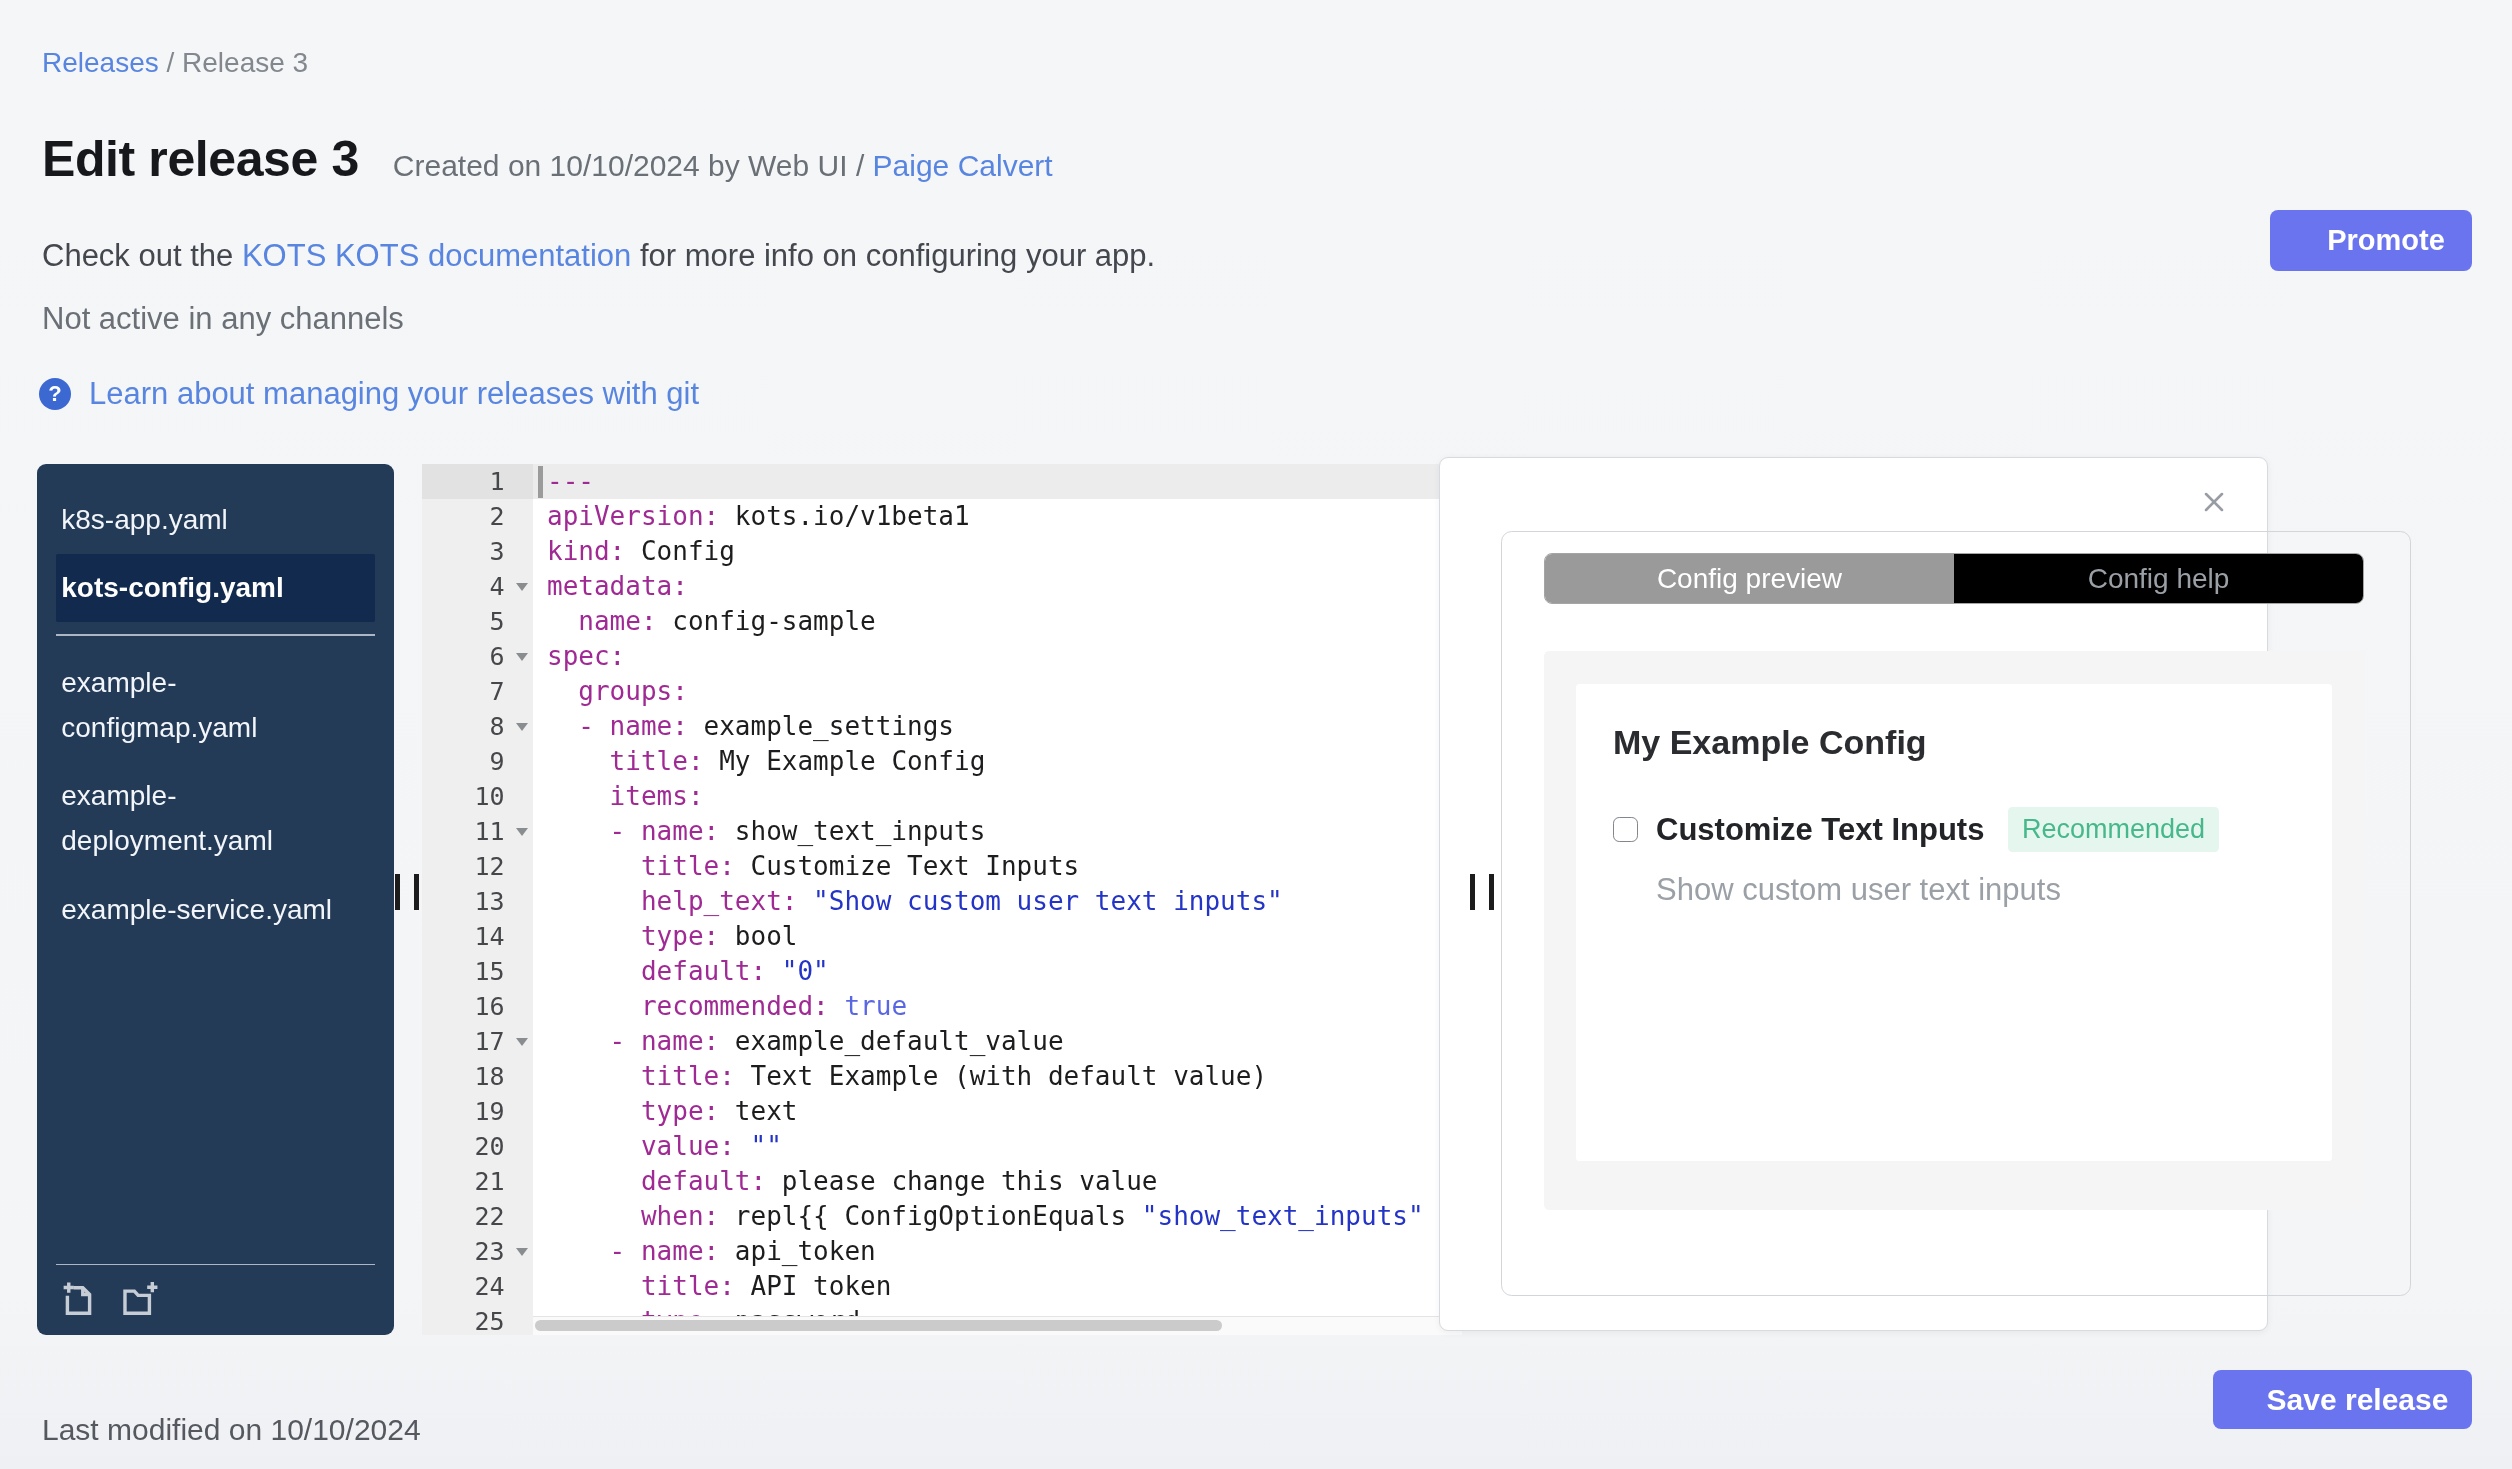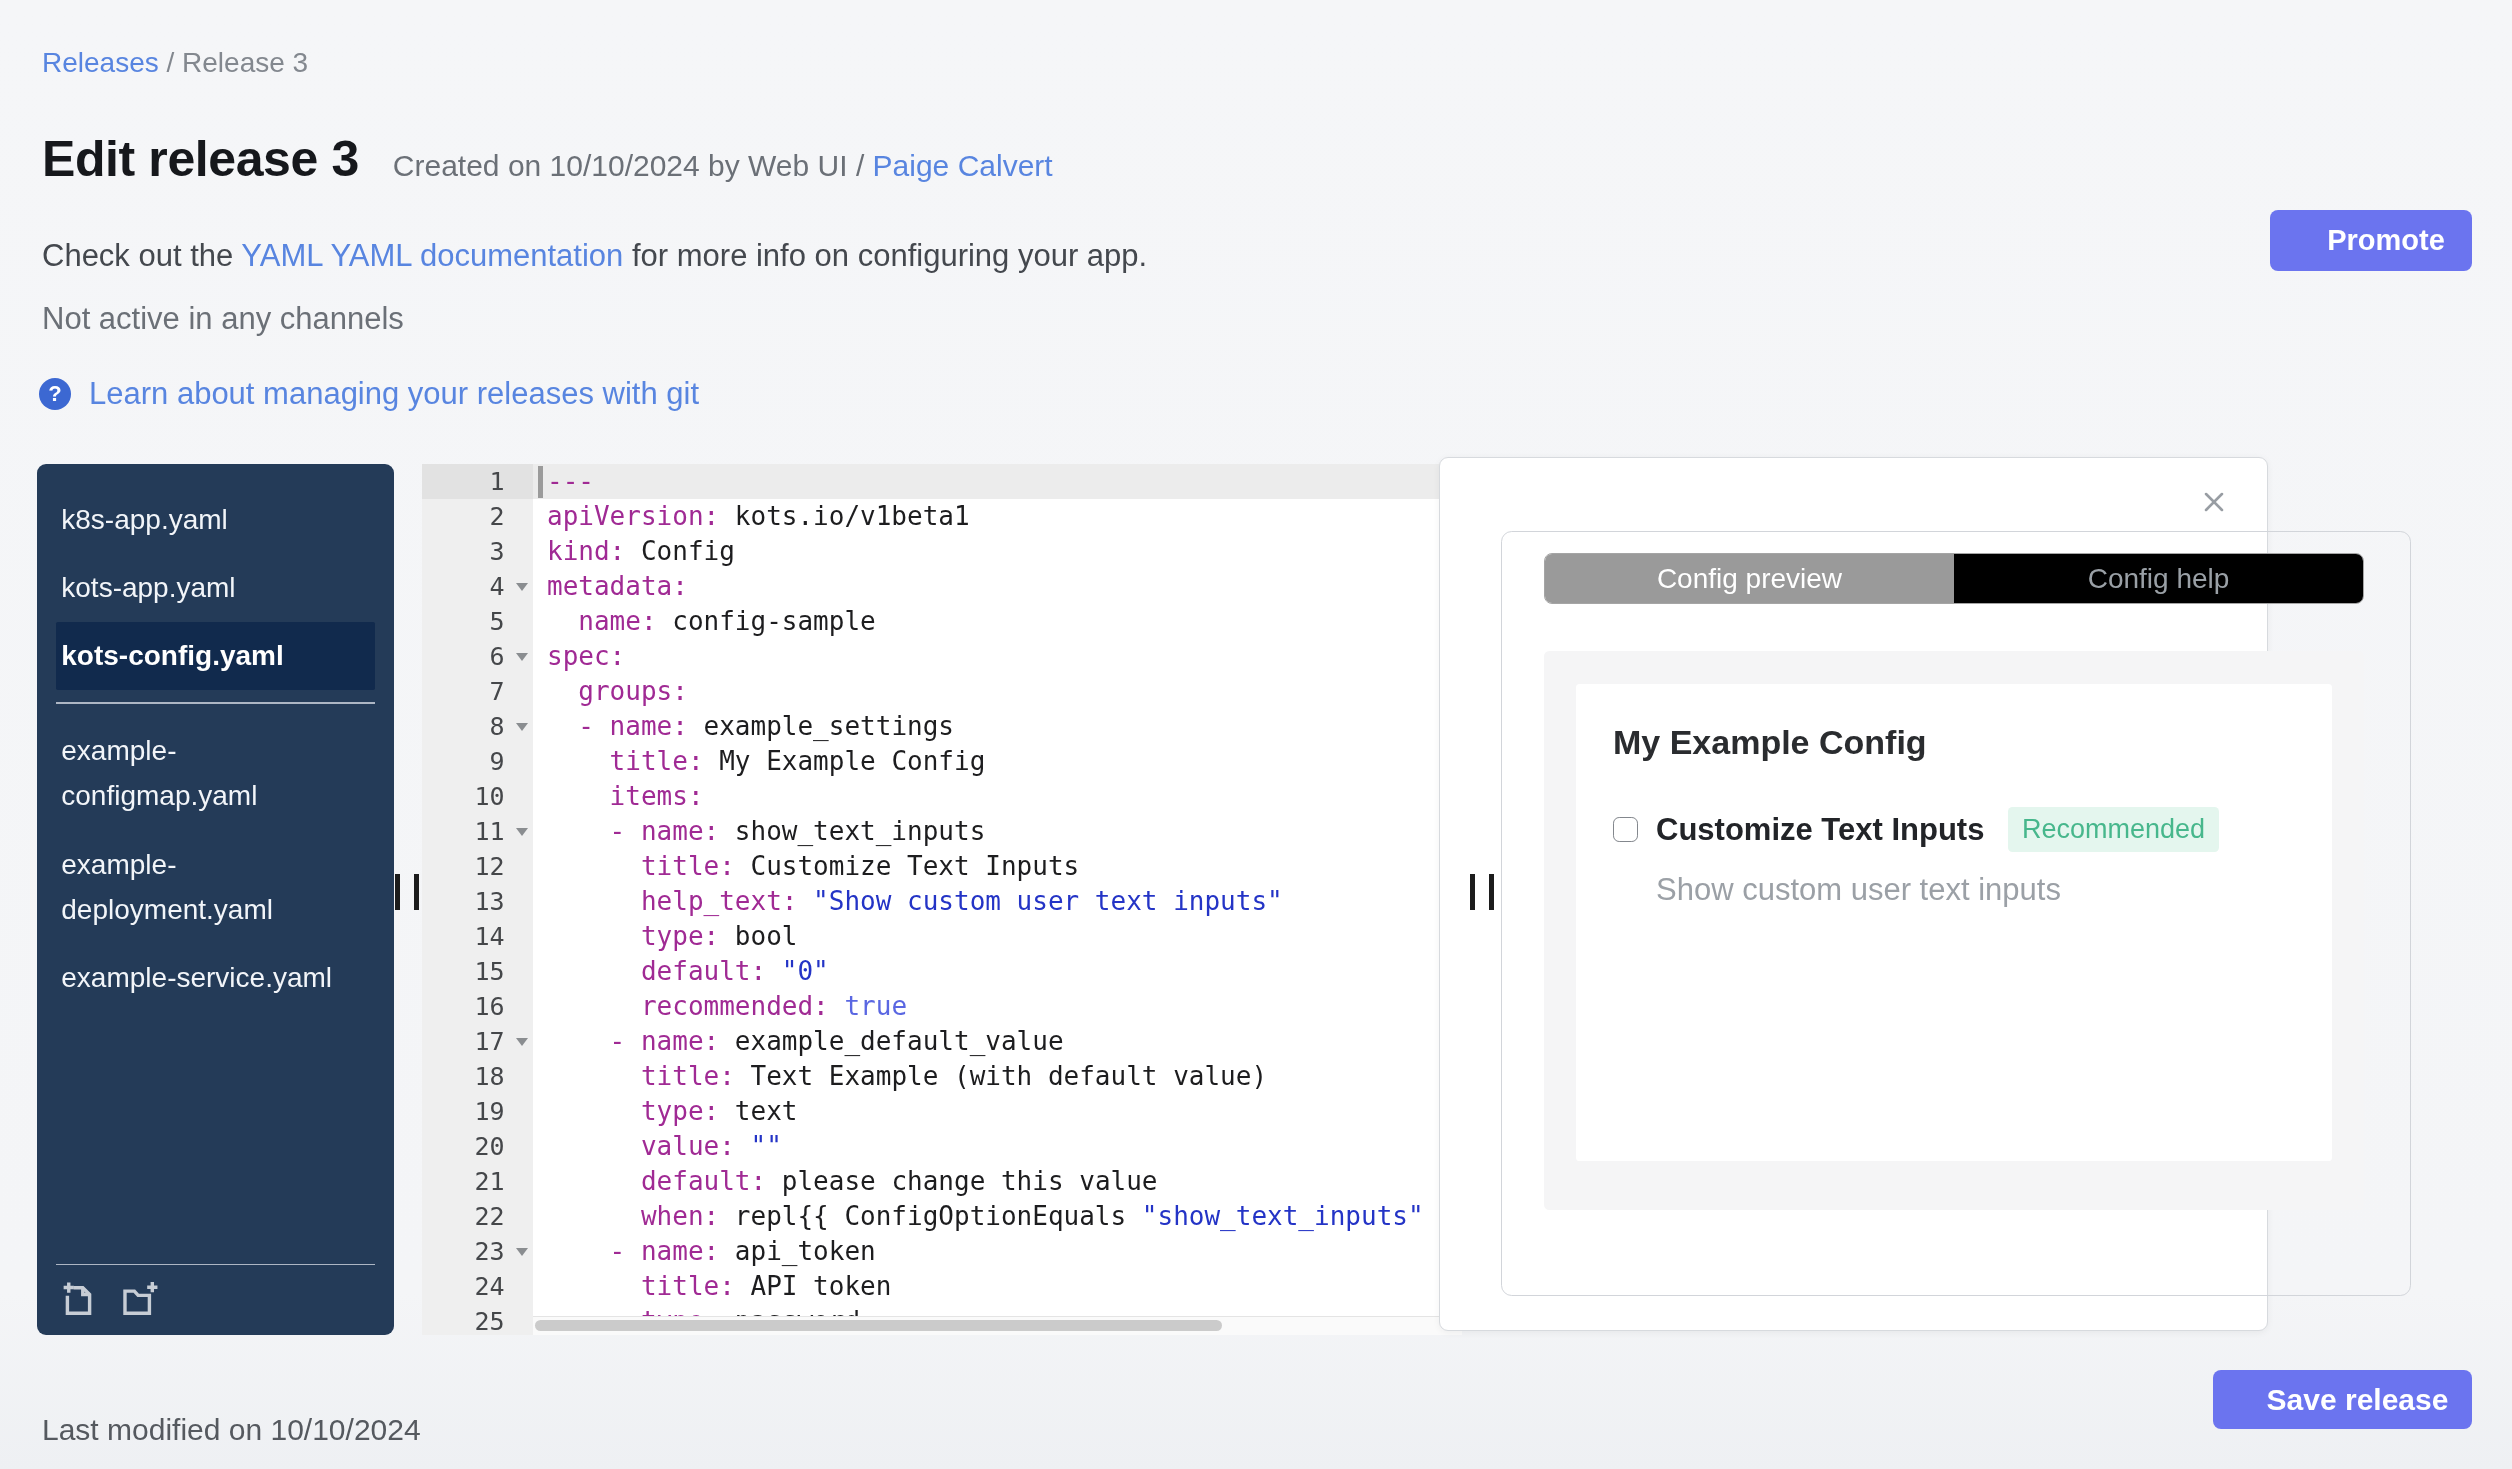--- a/index.html
+++ b/index.html
@@ -108,40 +108,37 @@
   <div class="title-row">
     <div class="h1">Edit release 3</div>
     <div class="created">
       <span>Created on 10/10/2024 by Web UI /</span>
       <a>Paige Calvert</a>
     </div>
   </div>
 
   <div class="docline">
     <span>Check out the</span>
-    <a>YAML YAML documentation</a>
+    <a>KOTS KOTS documentation</a>
     <span>for more info on configuring your app.</span>
   </div>
 
   <div class="channels">Not active in any channels</div>
 
   <div class="gitline">
     <span class="q-icon">?</span>
     <a>Learn about managing your releases with git</a>
   </div>
 
   <button class="btn promote">Promote</button>
 
   <div class="sidebar">
     <div id="file-list">
         <div class="file">
           <span class="lbl">k8s-app.yaml</span>
-        </div>
-        <div class="file">
-          <span class="lbl">kots-app.yaml</span>
         </div>
         <div class="file selected">
           <span class="lbl">kots-config.yaml</span>
         </div>
         <div class="sb-divider"></div>
         <div class="file">
           <span class="lbl">example-configmap.yaml</span>
         </div>
         <div class="file">
           <span class="lbl">example-deployment.yaml</span>

